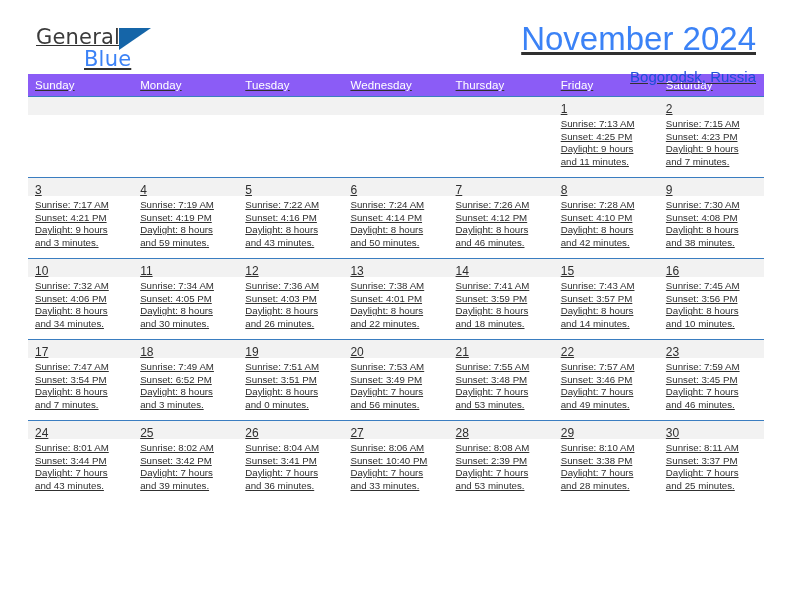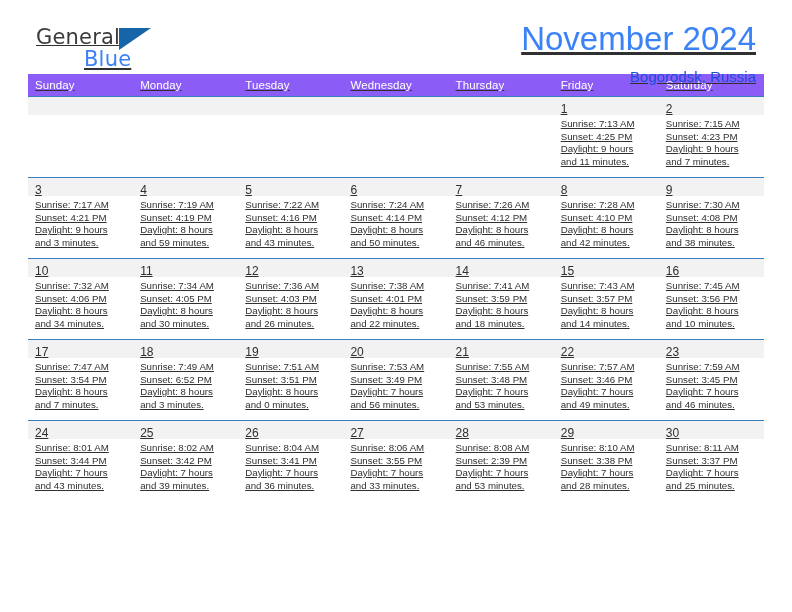--- a/index.html
+++ b/index.html
@@ -426,21 +426,21 @@
               <div class="cell-line">Sunrise: 8:04 AM</div>
               <div class="cell-line">Sunset: 3:41 PM</div>
               <div class="cell-line">Daylight: 7 hours</div>
               <div class="cell-line">and 36 minutes.</div>
             </div>
           </td>
           <td class="day-cell">
             <div class="daynum-band"><span class="daynum">27</span></div>
             <div class="cell-body">
               <div class="cell-line">Sunrise: 8:06 AM</div>
-              <div class="cell-line">Sunset: 3:55 PM</div>
+              <div class="cell-line">Sunset: 10:40 PM</div>
               <div class="cell-line">Daylight: 7 hours</div>
               <div class="cell-line">and 33 minutes.</div>
             </div>
           </td>
           <td class="day-cell">
             <div class="daynum-band"><span class="daynum">28</span></div>
             <div class="cell-body">
               <div class="cell-line">Sunrise: 8:08 AM</div>
               <div class="cell-line">Sunset: 2:39 PM</div>
               <div class="cell-line">Daylight: 7 hours</div>

